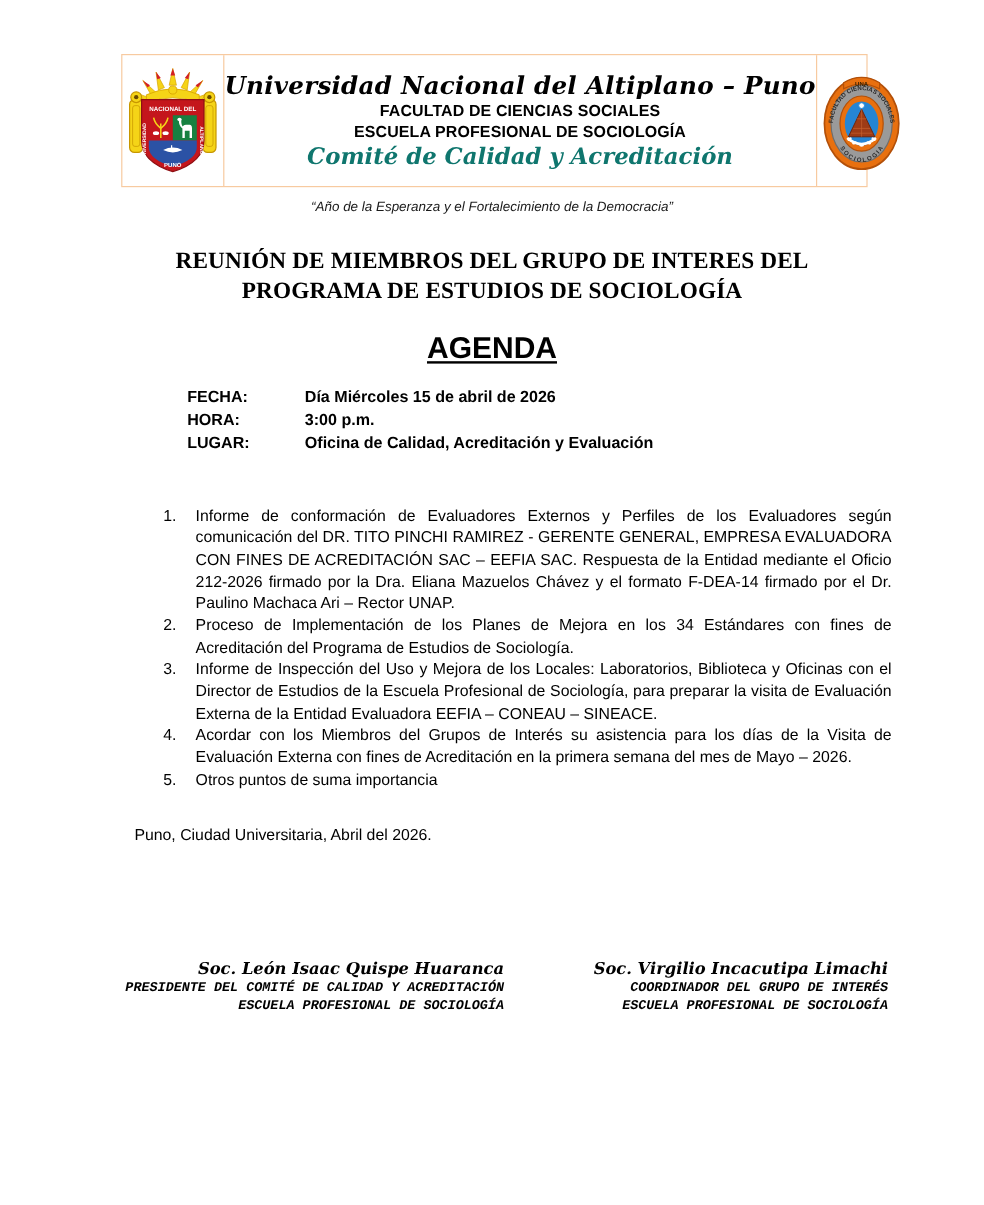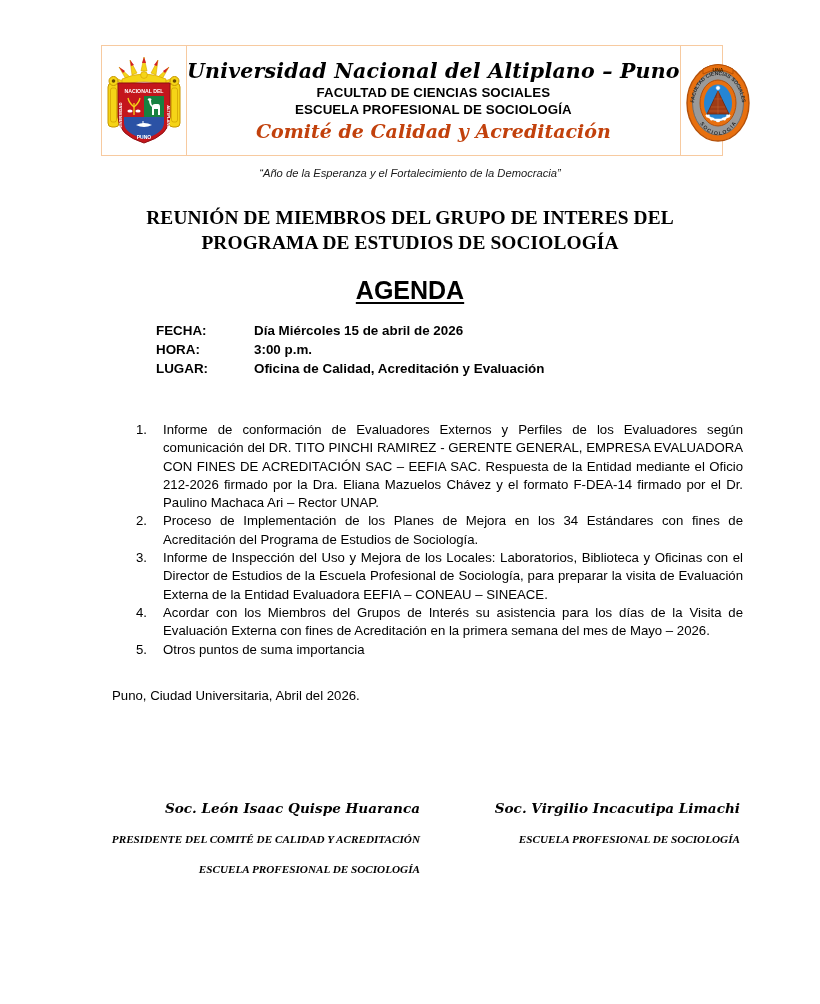--- a/index.html
+++ b/index.html
@@ -77,21 +77,21 @@
     font-size: 13.3px;
     letter-spacing: 0.1px;
     line-height: 1.32;
     white-space: nowrap;
   }
   .comite-line {
     font-family: "DejaVu Serif", serif;
     font-style: italic;
     font-weight: bold;
     font-size: 19px;
-    color: #c2410c;
+    color: #0f766e;
     line-height: 1.2;
     white-space: nowrap;
     margin-top: 1px;
   }
 
   
   .unap-logo { width: 84px; height: 92px; display:block; }
   .fcs-logo  { width: 74px; height: 88px; display:block; }
 
   
@@ -212,26 +212,25 @@
     text-align: right;
   }
   .sig-name {
     font-family: "DejaVu Serif", serif;
     font-style: italic;
     font-weight: bold;
     font-size: 13.6px;
     line-height: 1.25;
   }
   .sig-role {
-    font-family: Liberation Serif, serif;
+    font-family: Liberation Mono, monospace;
     font-style: italic;
     font-weight: bold;
     font-size: 11.2px;
     line-height: 1.38;
-    margin-top: 15px;
   }
 </style>
 </head>
 <body>
 
 <div class="page">
 
   <div class="header-table">
 
     <div class="header-cell-left">
@@ -407,17 +406,18 @@
   <div class="closing">Puno, Ciudad Universitaria, Abril del 2026.</div>
 
   <div class="signatures">
     <div class="sig-block">
       <div class="sig-name">Soc. León Isaac Quispe Huaranca</div>
       <div class="sig-role">PRESIDENTE DEL COMITÉ DE CALIDAD Y ACREDITACIÓN</div>
       <div class="sig-role">ESCUELA PROFESIONAL DE SOCIOLOGÍA</div>
     </div>
     <div class="sig-block">
       <div class="sig-name">Soc. Virgilio Incacutipa Limachi</div>
+      <div class="sig-role">COORDINADOR DEL GRUPO DE INTERÉS</div>
       <div class="sig-role">ESCUELA PROFESIONAL DE SOCIOLOGÍA</div>
     </div>
   </div>
 
 </div>
 
 </body></html>

